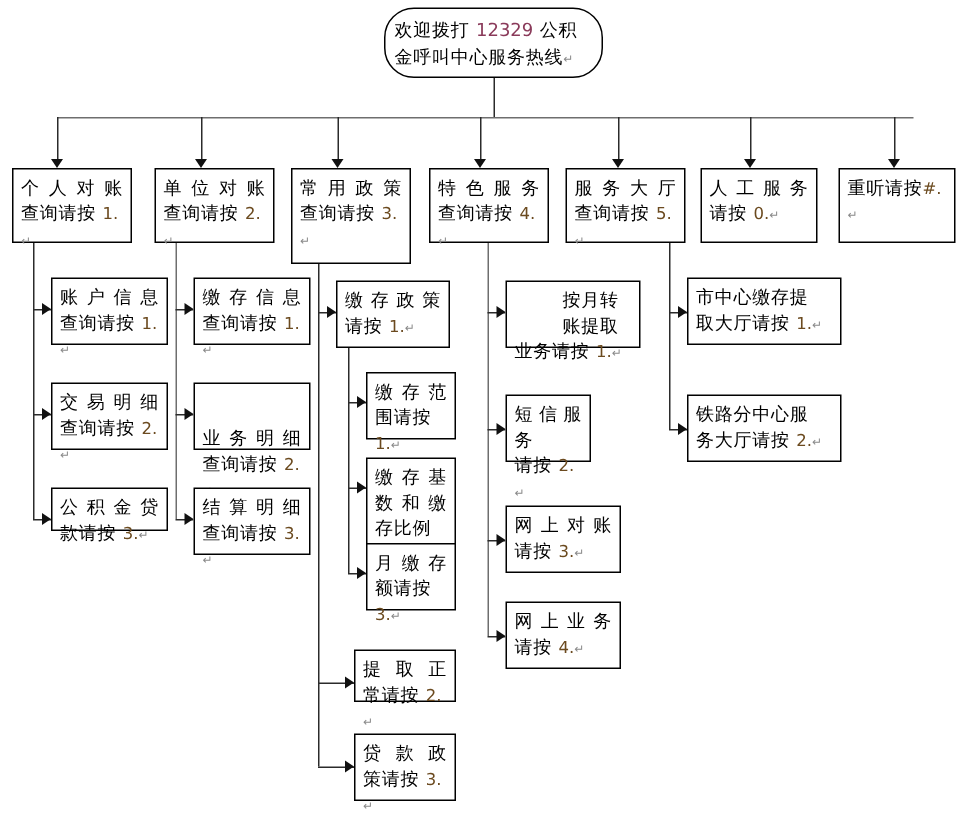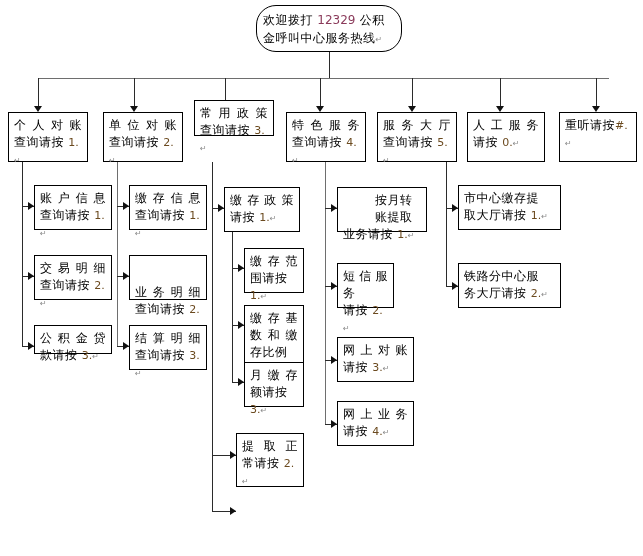--- a/index.html
+++ b/index.html
@@ -116,21 +116,21 @@
   <div class="arr-d" style="left:592px;top:106px;"></div>
 
   <div class="node lvl2" style="left:8px;top:112px;width:80px;height:50px;">
     <span class="l1 justify">个人对账</span>
     <span class="l2"><span>查询请按</span> <span class="num">1.</span><span class="ret">↵</span></span>
   </div>
   <div class="node lvl2" style="left:103px;top:112px;width:80px;height:50px;">
     <span class="l1 justify">单位对账</span>
     <span class="l2"><span>查询请按</span> <span class="num">2.</span><span class="ret">↵</span></span>
   </div>
-  <div class="node lvl2" style="left:194px;top:100px;width:80px;height:36px;">
+  <div class="node lvl2" style="left:194px;top:112px;width:80px;height:64px;">
     <span class="l1 justify">常用政策</span>
     <span class="l2"><span>查询请按</span> <span class="num">3.</span><span class="ret">↵</span></span>
   </div>
   <div class="node lvl2" style="left:286px;top:112px;width:80px;height:50px;">
     <span class="l1 justify">特色服务</span>
     <span class="l2"><span>查询请按</span> <span class="num">4.</span><span class="ret">↵</span></span>
   </div>
   <div class="node lvl2" style="left:377px;top:112px;width:80px;height:50px;">
     <span class="l1 justify">服务大厅</span>
     <span class="l2"><span>查询请按</span> <span class="num">5.</span><span class="ret">↵</span></span>
@@ -190,23 +190,27 @@
   <div class="arr-r" style="left:218px;top:204px;"></div>
   <div class="ln h" style="left:212px;top:455px;width:24px;"></div>
   <div class="arr-r" style="left:230px;top:451px;"></div>
   <div class="ln h" style="left:212px;top:511px;width:24px;"></div>
   <div class="arr-r" style="left:230px;top:507px;"></div>
 
   <div class="node" style="left:224px;top:187px;width:76px;height:45px;">
     <span class="l1 justify" style="display:block;">缴存政策</span>
     <span><span>请按</span> <span class="num">1.</span><span class="ret">↵</span></span>
   </div>
-  <div class="node" style="left:236px;top:433px;width:68px;height:54px;">
+  <div class="node" style="left:236px;top:433px;width:68px;height:35px;">
     <span class="l1 justify" style="display:block;">提取正</span>
     <span><span>常请按</span> <span class="num">2.</span><span class="ret">↵</span></span>
+  </div>
+  <div class="node" style="left:236px;top:489px;width:68px;height:45px;">
+    <span class="l1 justify" style="display:block;">贷款政</span>
+    <span><span>策请按</span> <span class="num">3.</span><span class="ret">↵</span></span>
   </div>
 
   <div class="ln v" style="left:232px;top:232px;height:150px;"></div>
   <div class="ln h" style="left:232px;top:268px;width:12px;"></div>
   <div class="arr-r" style="left:238px;top:264px;"></div>
   <div class="ln h" style="left:232px;top:325px;width:12px;"></div>
   <div class="arr-r" style="left:238px;top:321px;"></div>
   <div class="ln h" style="left:232px;top:382px;width:12px;"></div>
   <div class="arr-r" style="left:238px;top:378px;"></div>
 

